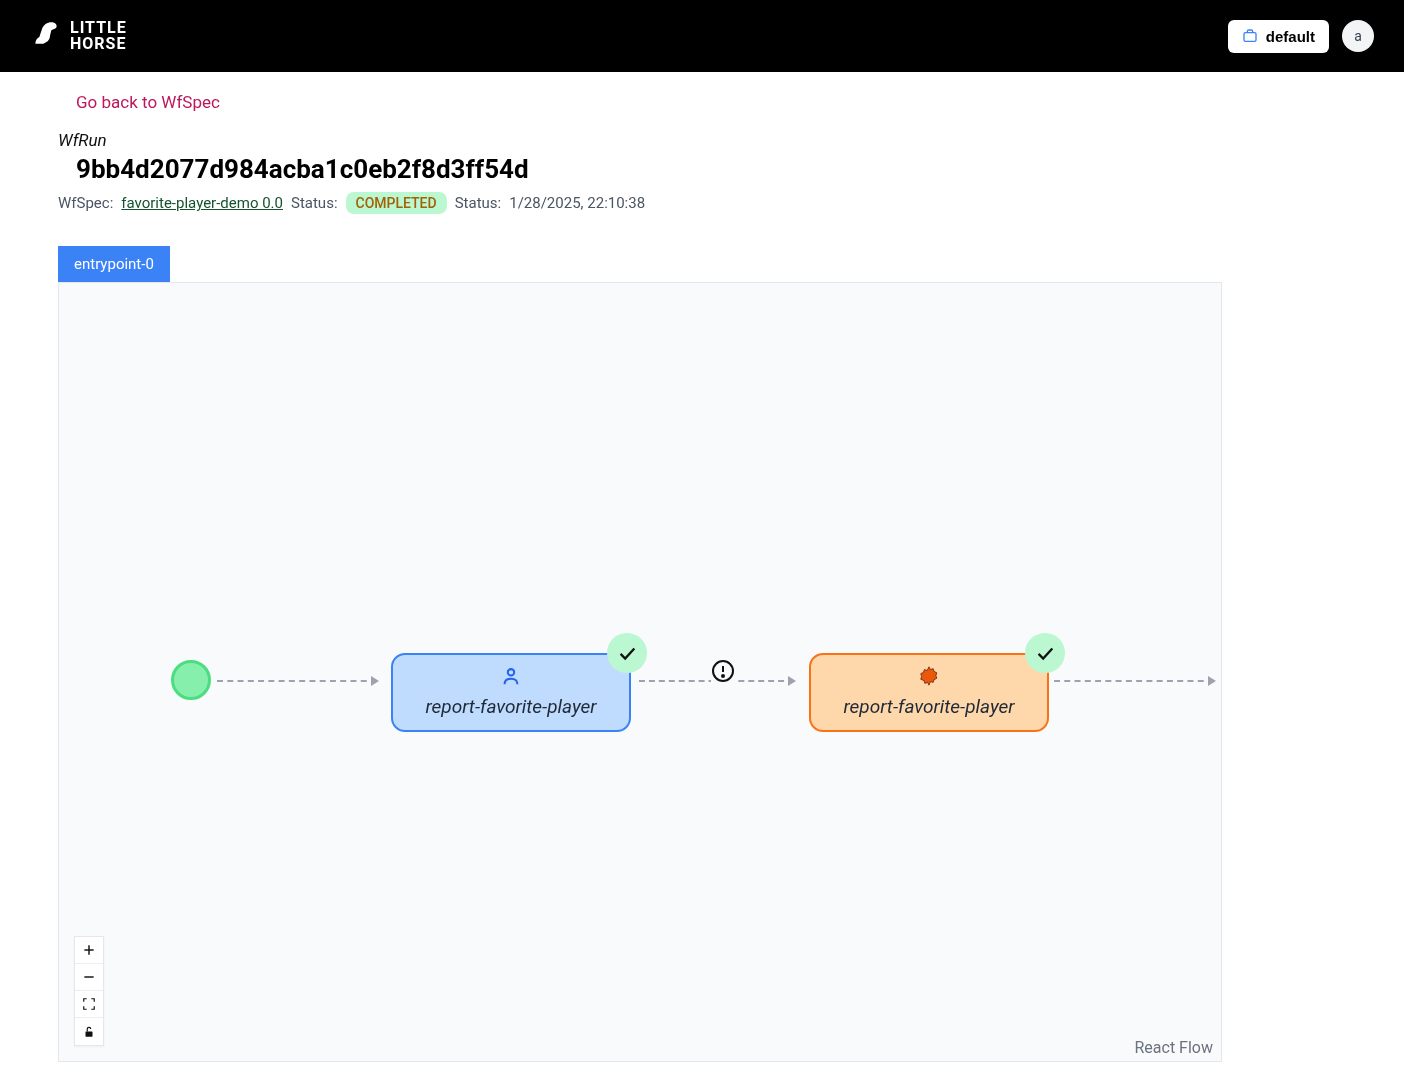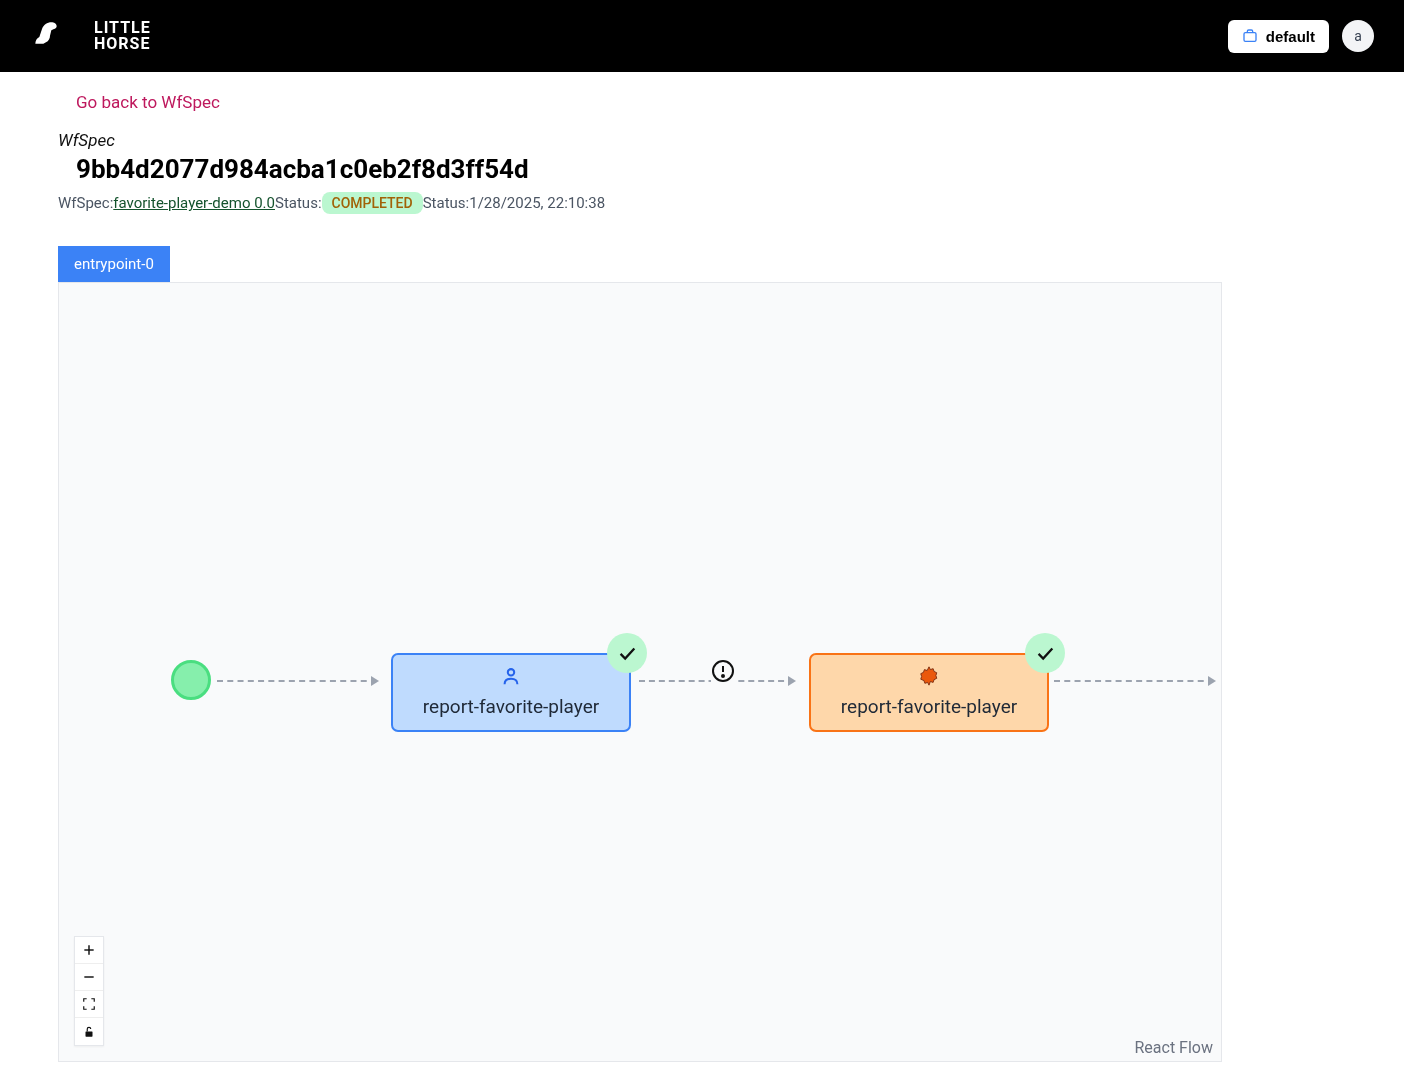--- a/index.html
+++ b/index.html
@@ -6,21 +6,21 @@
     body { font-family: -apple-system, BlinkMacSystemFont, "Segoe UI", Roboto, sans-serif; background: #fff; }
     
     .header {
       background: #000;
       height: 72px;
       display: flex;
       align-items: center;
       justify-content: space-between;
       padding: 0 30px;
     }
-    .logo { display: flex; align-items: center; color: #fff; gap: 24px; }
+    .logo { display: flex; align-items: center; color: #fff; }
     .logo-horse { font-size: 28px; margin-right: 8px; }
     .logo-text { display: flex; flex-direction: column; line-height: 1; font-weight: 700; font-size: 16px; letter-spacing: 1px; }
     .header-right { display: flex; align-items: center; gap: 13px; }
     .tenant-btn {
       background: #fff;
       border: none;
       border-radius: 6px;
       padding: 8px 14px;
       display: flex;
       align-items: center;
@@ -39,21 +39,21 @@
       justify-content: center;
       font-size: 14px;
       color: #374151;
       cursor: pointer;
     }
     
     .content { padding: 20px 58px; max-width: 1280px; }
     .back-link { color: #be185d; font-size: 17px; text-decoration: none; display: inline-block; margin-bottom: 18px; margin-left: 18px; }
     .breadcrumb-label { font-style: italic; font-size: 17px; color: #111; }
     .run-id { font-size: 26px; font-weight: 700; margin: 4px 18px 8px; }
-    .meta-row { display: flex; align-items: center; gap: 0; color: #4b5563; font-size: 15px; flex-wrap: wrap; }
+    .meta-row { display: flex; align-items: center; gap: 8px; color: #4b5563; font-size: 15px; flex-wrap: wrap; }
     .meta-row a { color: #14532d; }
     .status-badge {
       background: #bbf7d0;
       color: #a16207;
       border-radius: 8px;
       padding: 3px 10px;
       font-weight: 500;
       font-size: 14px;
     }
     .tab {
@@ -80,24 +80,25 @@
     .node-start, .node-end {
       position: absolute;
       width: 40px; height: 40px;
       border-radius: 50%;
       background: #86efac;
     }
     .node-start { border: 3px solid #4ade80; left: 112px; top: 377px; }
     
     .node-box {
       position: absolute;
-      border-radius: 7px;
+      border-radius: 14px;
       padding: 10px 20px 12px;
       text-align: center;
       min-width: 240px;
+      font-style: italic;
     }
     .node-box.blue { background: #bfdbfe; border: 2px solid #3b82f6; left: 332px; top: 370px; }
     .node-box.orange { background: #fed7aa; border: 2px solid #f97316; left: 750px; top: 370px; }
     .node-icon { display: block; margin: 0 auto 4px; }
     .node-label { font-size: 19px; color: #1f2937; }
     
     .node-check {
       position: absolute;
       width: 40px; height: 40px;
       border-radius: 50%;
@@ -189,21 +190,21 @@
     </button>
     <div class="avatar">
       <span>a</span>
     </div>
   </div>
 </header>
 
 <div class="content">
   <a href="#" class="back-link">Go back to WfSpec</a>
   
-  <div class="breadcrumb-label">WfSpec</div>
+  <div class="breadcrumb-label">WfRun</div>
   <h1 class="run-id">9bb4d2077d984acba1c0eb2f8d3ff54d</h1>
   
   <div class="meta-row">
     <span>WfSpec:</span>
     <a href="#">favorite-player-demo 0.0</a>
     <span>Status:</span>
     <span class="status-badge">COMPLETED</span>
     <span>Status:</span>
     <span>1/28/2025, 22:10:38</span>
   </div>

